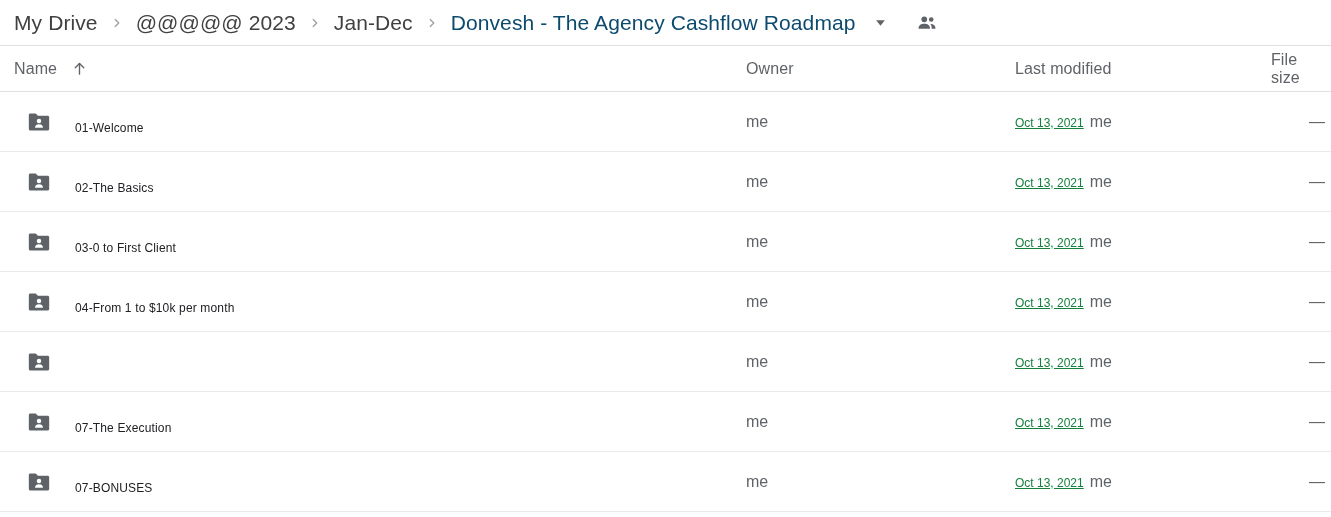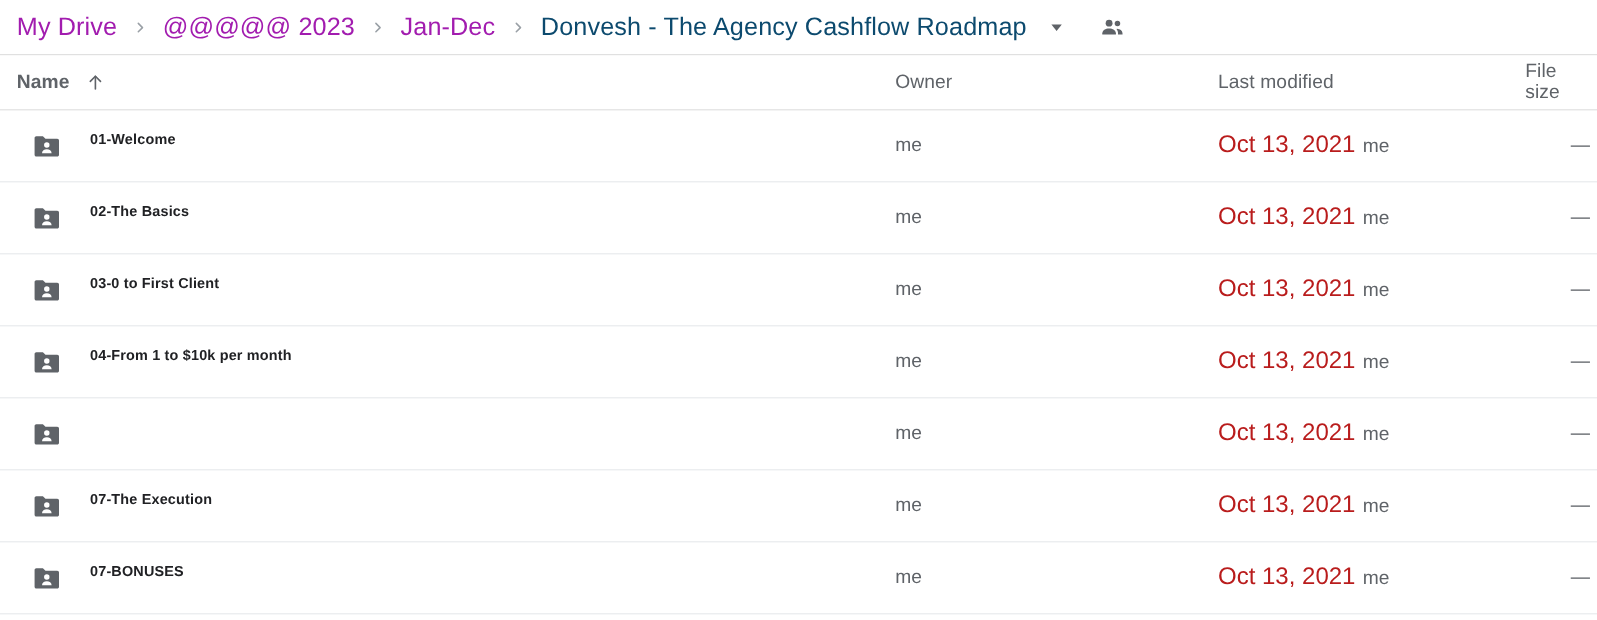--- a/index.html
+++ b/index.html
@@ -18,21 +18,21 @@
     height: 46px;
     display: flex;
     align-items: center;
     padding: 0 0 0 14px;
     border-bottom: 1px solid #e0e0e0;
     background: #ffffff;
     white-space: nowrap;
   }
   .crumb {
     font-size: 21px;
-    color: #a21caf;
+    color: #404040;
     letter-spacing: 0.1px;
     line-height: 26px;
     cursor: pointer;
   }
   .crumb.current {
     color: #0c4a6e;
   }
   .crumb-sep {
     display: inline-flex;
     align-items: center;
@@ -73,22 +73,21 @@
     border-bottom: 1px solid #e8eaed;
     padding-left: 14px;
   }
   .header-row {
     height: 46px;
     border-bottom: 1px solid #e0e0e0;
   }
   .col-name {
     flex: 0 0 732px;
     display: flex;
-    align-items: flex-start;
-    font-weight: bold;
+    align-items: flex-end;
   }
   .col-owner {
     flex: 0 0 269px;
   }
   .col-modified {
     flex: 0 0 256px;
   }
   .col-size {
     flex: 1 1 auto;
     text-align: right;
@@ -128,22 +127,23 @@
   .file-name {
     font-size: 12px;
     color: #202124;
     letter-spacing: 0.15px;
   }
   .owner-cell {
     font-size: 16px;
     color: #5f6368;
   }
   .modified-date {
-    font-size: 20px;
-    color: #b91c1c;
+    font-size: 12px;
+    color: #15803d;
+    text-decoration: underline;
   }
   .modified-by {
     font-size: 16px;
     color: #5f6368;
     margin-left: 6px;
   }
   .size-cell {
     font-size: 16px;
     color: #5f6368;
   }

